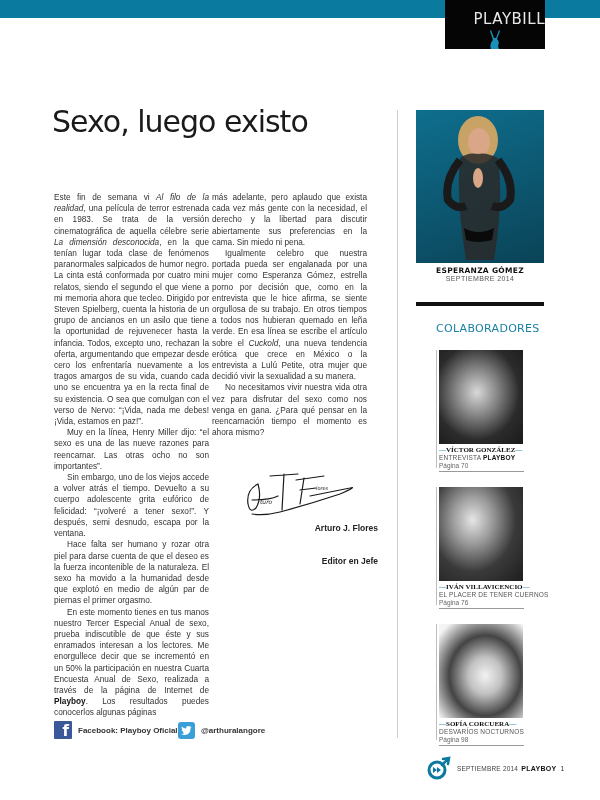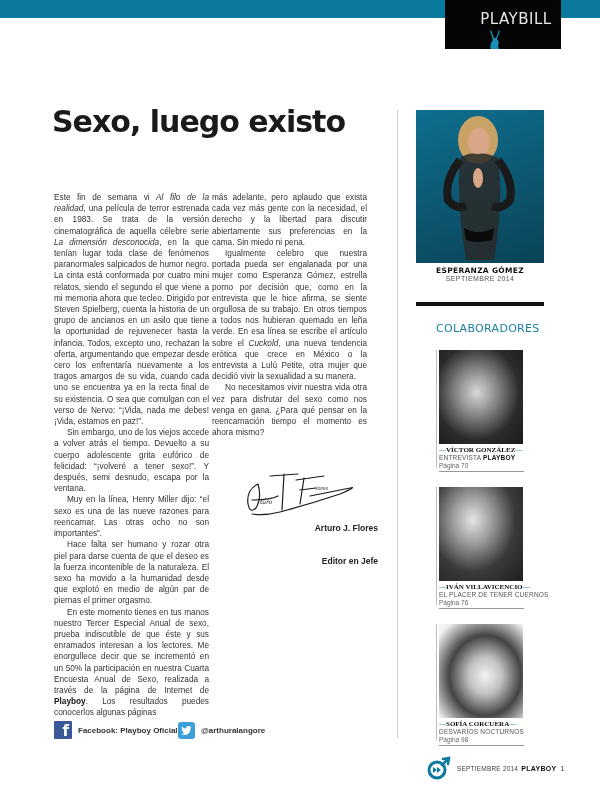--- a/index.html
+++ b/index.html
@@ -1,24 +1,24 @@
 <!DOCTYPE html>
 <html><head>
 <meta charset="utf-8">
 <style>
   * { box-sizing: border-box; margin: 0; padding: 0; }
   html, body { width: 600px; height: 800px; background: #ffffff; overflow: hidden; }
   body { position: relative; font-family: "Liberation Sans", sans-serif; color: #2a2a2a; }
 
   .top-bar { position: absolute; left: 0; top: 0; width: 600px; height: 18px; background: #0a7a9e; }
-  .playbill { position: absolute; left: 445px; top: 0; width: 116px; height: 49px; background: #050505; text-align: center; padding-left: 26px; }
+  .playbill { position: absolute; left: 445px; top: 0; width: 100px; height: 49px; background: #050505; text-align: right; padding-left: 26px; }
   .playbill-label { display: block; color: #e8e8e8; font-family: "DejaVu Sans", sans-serif; font-size: 15px; letter-spacing: 0.5px; padding-top: 11px; line-height: 16px; }
   .playbill-bunny { position: absolute; left: 43px; top: 30px; width: 14px; height: 19px; }
 
-  .headline { position: absolute; left: 52px; top: 104px; font-family: "DejaVu Sans", sans-serif; font-weight: 700; font-size: 30px; letter-spacing: -1px; color: #1a1a1a; }
+  .headline { position: absolute; left: 52px; top: 104px; font-family: "DejaVu Sans", sans-serif; font-weight: 400; font-size: 30px; letter-spacing: -1px; color: #1a1a1a; }
 
   .col { position: absolute; width: 155px; font-family: "Liberation Sans", sans-serif; font-size: 8.25px; line-height: 11.2px; color: #333; text-align: justify; hyphens: manual; margin-top: 38px; }
   .col-1 { left: 54px; top: 154px; }
   .col-2 { left: 212px; top: 154px; }
   .col p { text-indent: 0; }
   .col p + p { text-indent: 13px; }
   .col em { font-style: italic; }
   .col strong { font-weight: bold; color: #111; }
 
   .signature { position: absolute; left: 240px; top: 470px; width: 120px; height: 50px; }
@@ -70,22 +70,22 @@
   <span class="playbill-label">PLAYBILL</span>
   <svg class="playbill-bunny" viewBox="0 0 14 19">
     <path d="M3 0 L6 8 L8 8 L11 0 L12 1 L9 9 Q12 12 10 16 L11 19 L3 19 Q1 14 5 10 L2 1 Z" fill="#1a8fb8"></path>
   </svg>
 </div>
 
 <h1 class="headline">Sexo, luego existo</h1>
 
 <div class="col col-1" id="col1">
     <p>Este fin de semana vi <em>Al filo de la realidad</em>, una película de terror estrenada en 1983. Se trata de la versión cinematográfica de aquella célebre serie <em>La dimensión desconocida</em>, en la que tenían lugar toda clase de fenómenos paranormales salpicados de humor negro. La cinta está conformada por cuatro mini relatos, siendo el segundo el que viene a mi memoria ahora que tecleo. Dirigido por Steven Spielberg, cuenta la historia de un grupo de ancianos en un asilo que tiene la oportunidad de rejuvenecer hasta la infancia. Todos, excepto uno, rechazan la oferta, argumentando que empezar desde cero los enfrentaría nuevamente a los tragos amargos de su vida, cuando cada uno se encuentra ya en la recta final de su existencia. O sea que comulgan con el verso de Nervo: “¡Vida, nada me debes! ¡Vida, estamos en paz!”.</p>
+    <p>Muy en la línea, Henry Miller dijo: “el sexo es una de las nueve razones para reencarnar. Las otras ocho no son importantes”.</p>
     <p>Sin embargo, uno de los viejos accede a volver atrás el tiempo. Devuelto a su cuerpo adolescente grita eufórico de felicidad: “¡volveré a tener sexo!”. Y después, semi desnudo, escapa por la ventana.</p>
-    <p>Muy en la línea, Henry Miller dijo: “el sexo es una de las nueve razones para reencarnar. Las otras ocho no son importantes”.</p>
     <p>Hace falta ser humano y rozar otra piel para darse cuenta de que el deseo es la fuerza incontenible de la naturaleza. El sexo ha movido a la humanidad desde que explotó en medio de algún par de piernas el primer orgasmo.</p>
     <p>En este momento tienes en tus manos nuestro Tercer Especial Anual de sexo, prueba indiscutible de que éste y sus enramados interesan a los lectores. Me enorgullece decir que se incrementó en un 50% la participación en nuestra Cuarta Encuesta Anual de Sexo, realizada a través de la página de Internet de <strong>Playboy</strong>. Los resultados puedes conocerlos algunas páginas</p>
   </div>
 <div class="col col-2" id="col2">
     <p>más adelante, pero aplaudo que exista cada vez más gente con la necesidad, el derecho y la libertad para discutir abiertamente sus preferencias en la cama. Sin miedo ni pena.</p>
     <p>Igualmente celebro que nuestra portada pueda ser engalanada por una mujer como Esperanza Gómez, estrella porno por decisión que, como en la entrevista que le hice afirma, se siente orgullosa de su trabajo. En otros tiempos a todos nos hubieran quemado en leña verde. En esa línea se escribe el artículo sobre el <em>Cuckold</em>, una nueva tendencia erótica que crece en México o la entrevista a Lulú Petite, otra mujer que decidió vivir la sexualidad a su manera.</p>
     <p>No necesitamos vivir nuestra vida otra vez para disfrutar del sexo como nos venga en gana. ¿Para qué pensar en la reencarnación tiempo el momento es ahora mismo?</p>
   </div>
 
 <svg class="signature" viewBox="0 0 120 50">

